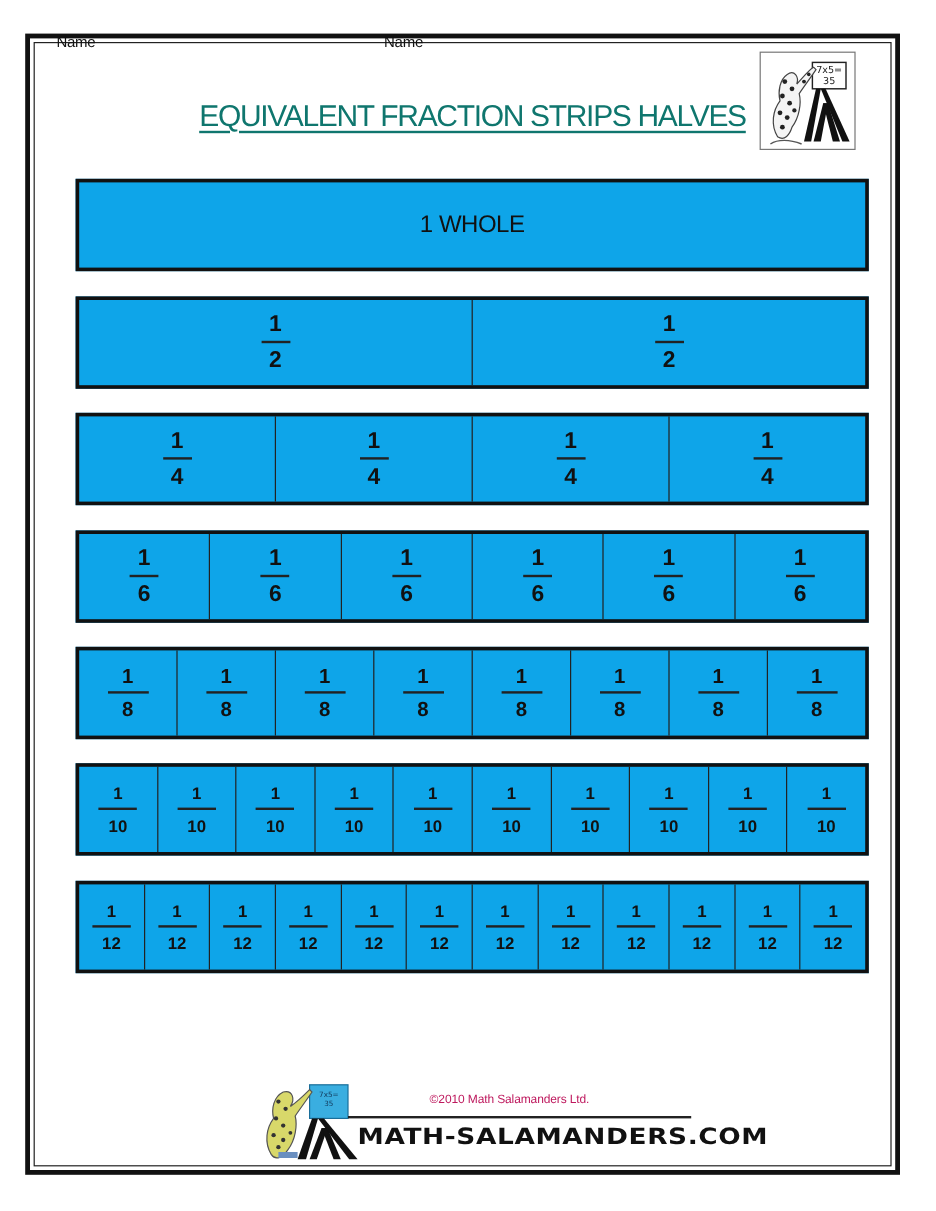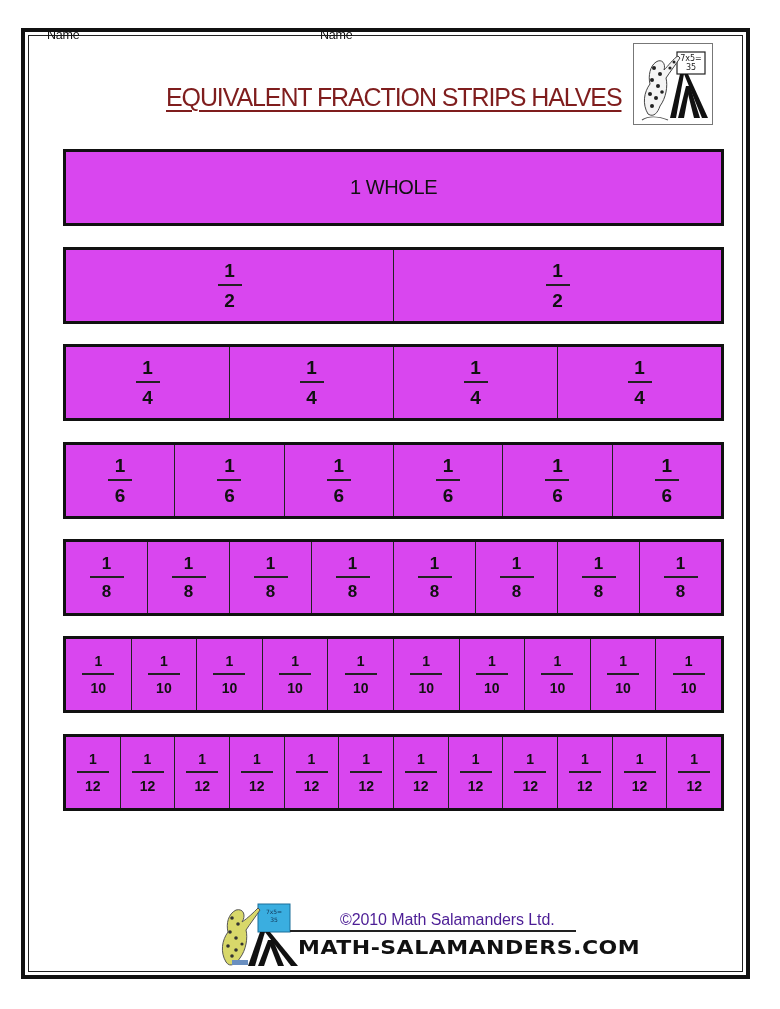--- a/index.html
+++ b/index.html
@@ -18,32 +18,32 @@
     .label-name, .label-date {
       position: absolute; top: 28px; font-size: 12.5px; color: #111;
       letter-spacing: -0.2px;
     }
     .label-name { left: 47px; }
     .label-date { left: 320px; }
 
     .title {
       position: absolute; left: 166px; top: 83px; width: 450px; text-align: left;
       font-size: 25px; letter-spacing: -1.1px; text-decoration: underline;
-      text-underline-offset: 4px; text-decoration-thickness: 2px; color: #7f1d1d;
+      text-underline-offset: 4px; text-decoration-thickness: 2px; color: #0f766e;
       white-space: nowrap;
     }
 
     .logo-top {
       position: absolute; left: 633px; top: 43px; width: 80px; height: 82px;
       border: 1px solid #777; background: #fff;
     }
 
     .strip {
       position: absolute; left: 63px; width: 661px; height: 77px;
-      border: 3px solid #111; display: flex; background: #d946ef;
+      border: 3px solid #111; display: flex; background: #0ea5e9;
     }
     .strip .cell {
       flex: 1 1 0; display: flex; align-items: center; justify-content: center;
       border-left: 1.5px solid #222;
     }
     .strip .cell:first-child { border-left: none; }
 
     .whole-label { font-size: 20px; letter-spacing: -0.4px; color: #111; }
 
     .frac { display: flex; flex-direction: column; align-items: center; font-weight: bold; color: #111; }
@@ -52,21 +52,21 @@
 
     .f-lg .num, .f-lg .den { font-size: 19px; }
     .f-lg .bar { width: 24px; }
     .f-md .num, .f-md .den { font-size: 17px; }
     .f-md .bar { width: 34px; }
     .f-sm .num, .f-sm .den { font-size: 14px; }
     .f-sm .bar { width: 32px; margin: 5px 0 6px 0; }
 
     .footer-logo { position: absolute; left: 218px; top: 902px; width: 82px; height: 66px; }
     .footer-copy {
-      position: absolute; left: 340px; top: 911px; font-size: 16px; color: #4c1d95;
+      position: absolute; left: 358px; top: 911px; font-size: 10px; color: #be185d;
       letter-spacing: -0.1px;
     }
     .footer-rule { position: absolute; left: 290px; top: 930px; width: 286px; height: 2px; background: #222; }
     .footer-site {
       position: absolute; left: 298px; top: 937px; font-size: 22px; font-weight: bold;
       letter-spacing: 0.5px; color: #111; font-family: "DejaVu Sans", sans-serif;
       transform: scaleY(0.85); transform-origin: left top;
     }
   </style>
 </head>

